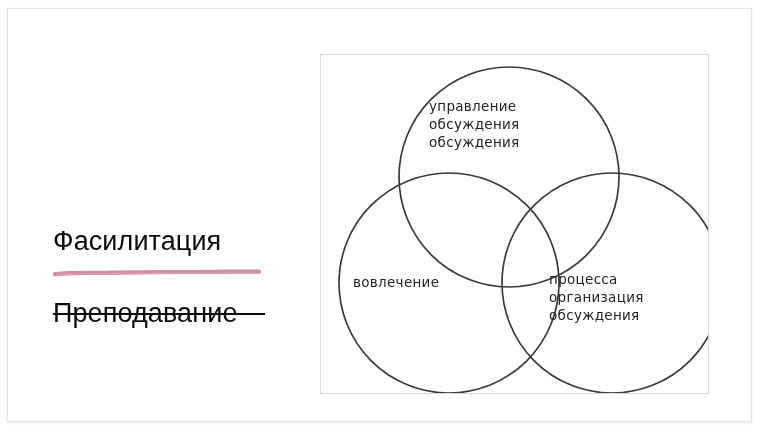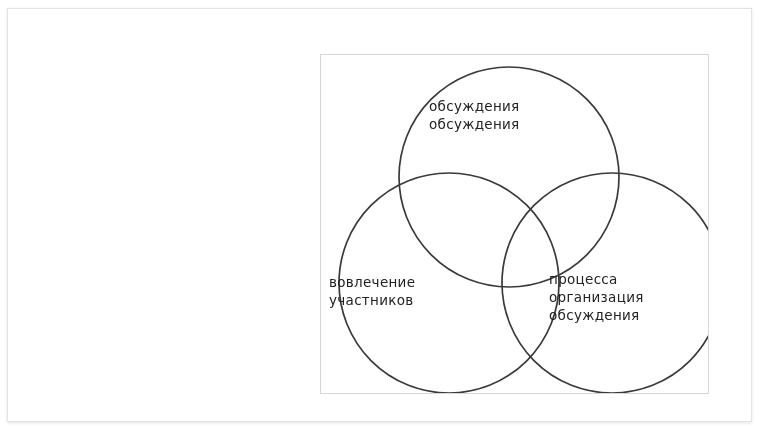--- a/index.html
+++ b/index.html
@@ -80,46 +80,63 @@
   .venn-label {
     position:absolute;
     font-family:"DejaVu Sans", sans-serif;
     font-size:13.5px;
     line-height:18px;
     color:#222225;
     letter-spacing:0.3px;
     text-align:left;
   }
   #label-top      { left:108px; top:42px;  width:160px; }
-  #label-left     { left:8px;  top:218px; width:150px; }
+  #label-left     { left:32px;  top:218px; width:150px; }
   #label-right    { left:228px; top:215px; width:150px; }
   .venn-label div { white-space:nowrap; }
 </style>
 </head>
 <body>
 
 <div id="slide-canvas">
 
+  <div id="text-block">
+
+    <div id="facilitation-term">Фасилитация</div>
+
+    <div id="facilitation-underline">
+      <svg width="208" height="8" viewBox="0 0 208 8" xmlns="http://www.w3.org/2000/svg">
+        <path d="M2,5.2 C22,3.0 40,4.4 60,3.6 C92,2.4 126,3.4 158,2.8 C176,2.5 192,2.9 206,2.6" fill="none" stroke="#cf8da0" stroke-width="4.2" stroke-linecap="round"></path>
+        <path d="M4,5.6 C30,4.2 54,5.0 84,4.4 C120,3.7 150,4.2 204,3.6" fill="none" stroke="#d79eae" stroke-width="2.1" stroke-linecap="round" opacity="0.85"></path>
+      </svg>
+    </div>
+
+    <div id="teaching-term">
+      <span>Преподавание</span>
+      <span id="teaching-strike"></span>
+    </div>
+
+  </div>
 
   <div id="venn-frame">
 
     <svg id="venn-svg" width="387" height="338" viewBox="0 0 387 338" xmlns="http://www.w3.org/2000/svg">
       <circle class="venn-circle" cx="188" cy="122" r="110"></circle>
       <circle class="venn-circle" cx="128" cy="228" r="110"></circle>
       <circle class="venn-circle" cx="291" cy="228" r="110"></circle>
     </svg>
 
     <div class="venn-label" id="label-top">
+      <div>управление</div>
       <div>обсуждения</div>
       <div>обсуждения</div>
     </div>
 
     <div class="venn-label" id="label-left">
       <div>вовлечение</div>
-      <div>участников</div>
     </div>
 
     <div class="venn-label" id="label-right">
       <div>процесса</div>
       <div>организация</div>
       <div>обсуждения</div>
     </div>
 
   </div>
 

